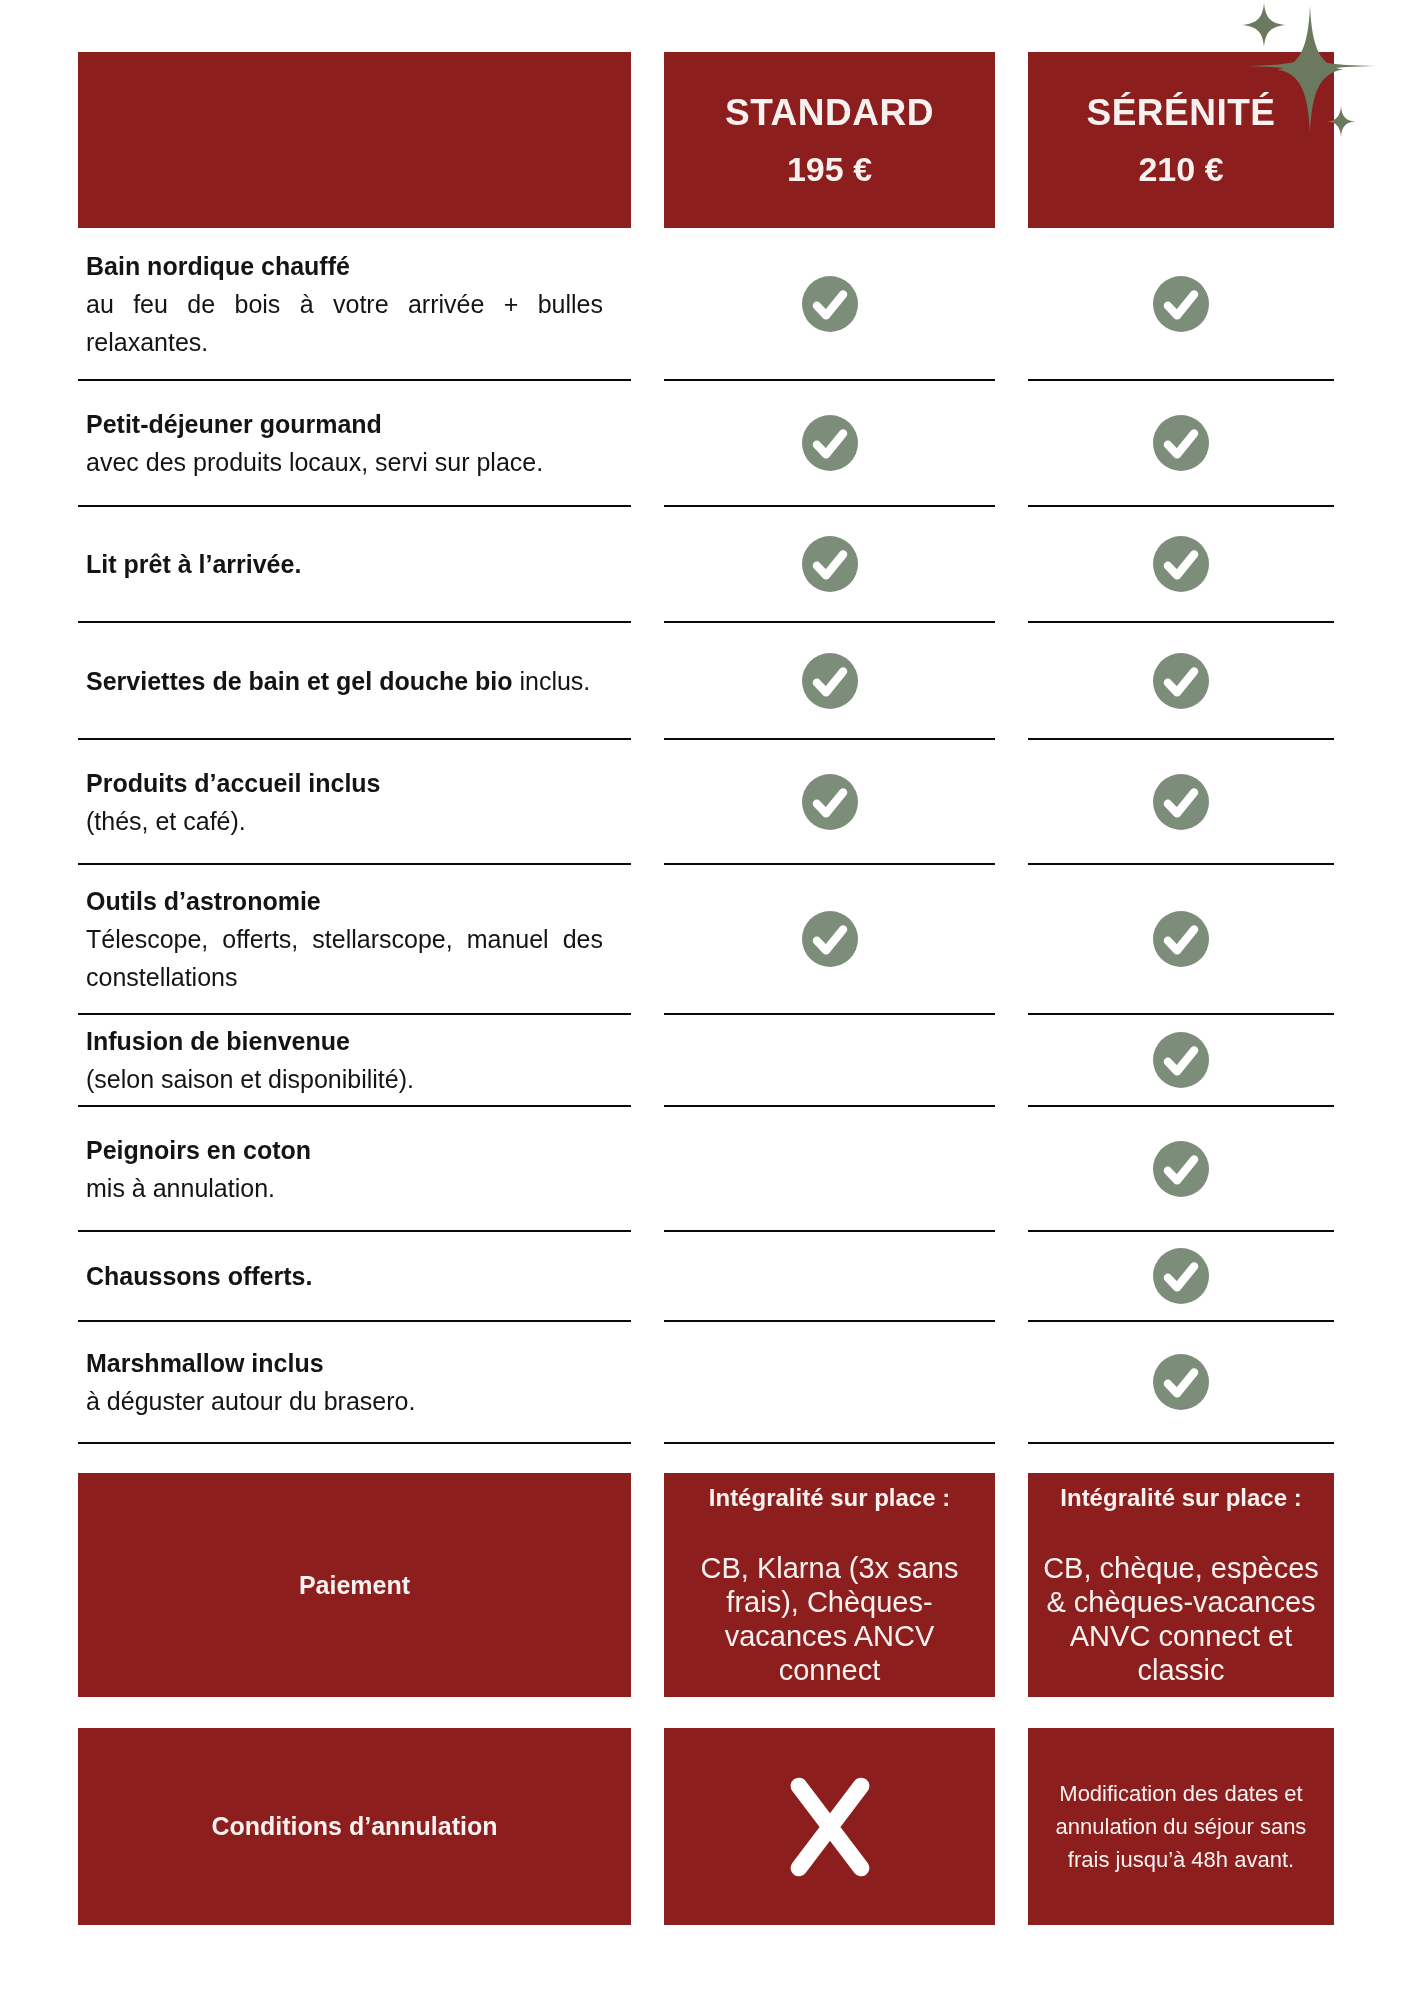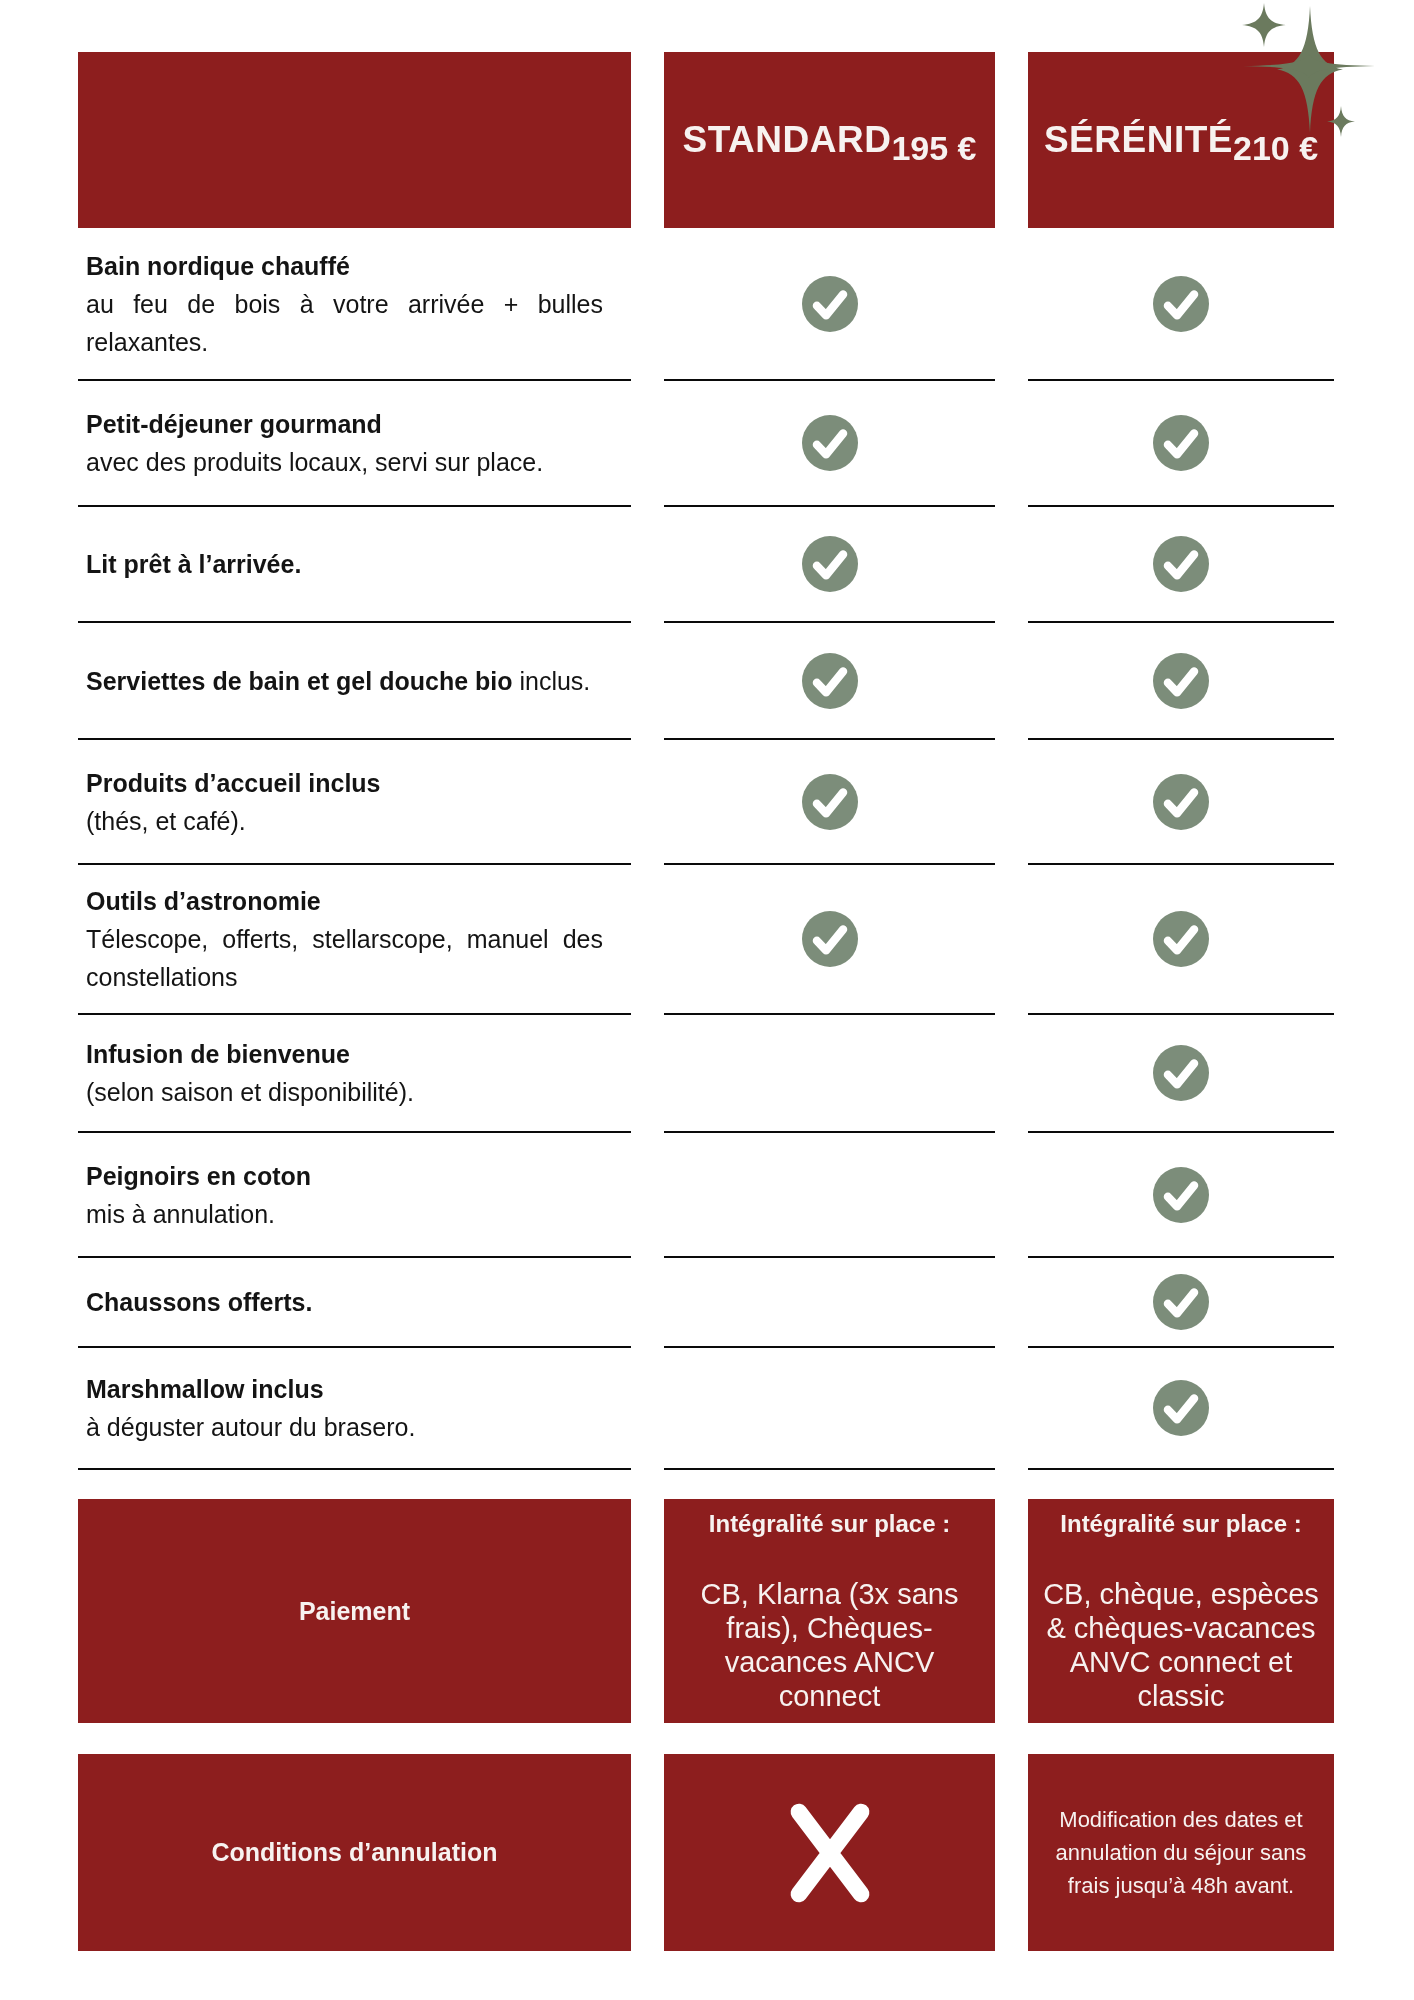--- a/index.html
+++ b/index.html
@@ -22,21 +22,21 @@
     overflow:hidden;
   }
   .col-feat{width:553px}
   .col-std{width:331px;margin-left:33px}
   .col-ser{width:306px;margin-left:33px}
 
   
   .hrow{display:flex;height:176px}
   .hbox{
     background:var(--red);
-    display:flex;flex-direction:row;align-items:center;justify-content:center;
+    display:flex;flex-direction:column;align-items:center;justify-content:center;
     color:var(--onred);
   }
   .hname{font-size:37px;font-weight:700;letter-spacing:.5px}
   .hprice{font-size:34px;font-weight:700;margin-top:16px}
 
   
   .frow{display:flex;align-items:stretch}
   .fcell{border-bottom:2px solid var(--sep);display:flex;align-items:center}
   .ftext{padding:6px 28px 6px 8px;display:block;display:flex;flex-direction:column;justify-content:center}
   .ftext p{font-size:25px;line-height:38px;text-align:justify;width:100%}
@@ -239,21 +239,21 @@
   </div>
   <div class="fcell fcheckcell col-ser">
     <span class="check-wrap">
         <svg>
           <use href="#sym-check"></use>
         </svg>
       </span>
   </div>
 </div>
 
-<div class="frow" style="height:118px">
+<div class="frow" style="height:92px">
   <div class="fcell ftext col-feat">
     <p class="ftitle">Infusion de bienvenue</p>
     <p>(selon saison et disponibilité).</p>
   </div>
   <div class="fcell fcheckcell col-std">
     
   </div>
   <div class="fcell fcheckcell col-ser">
     <span class="check-wrap">
         <svg>

